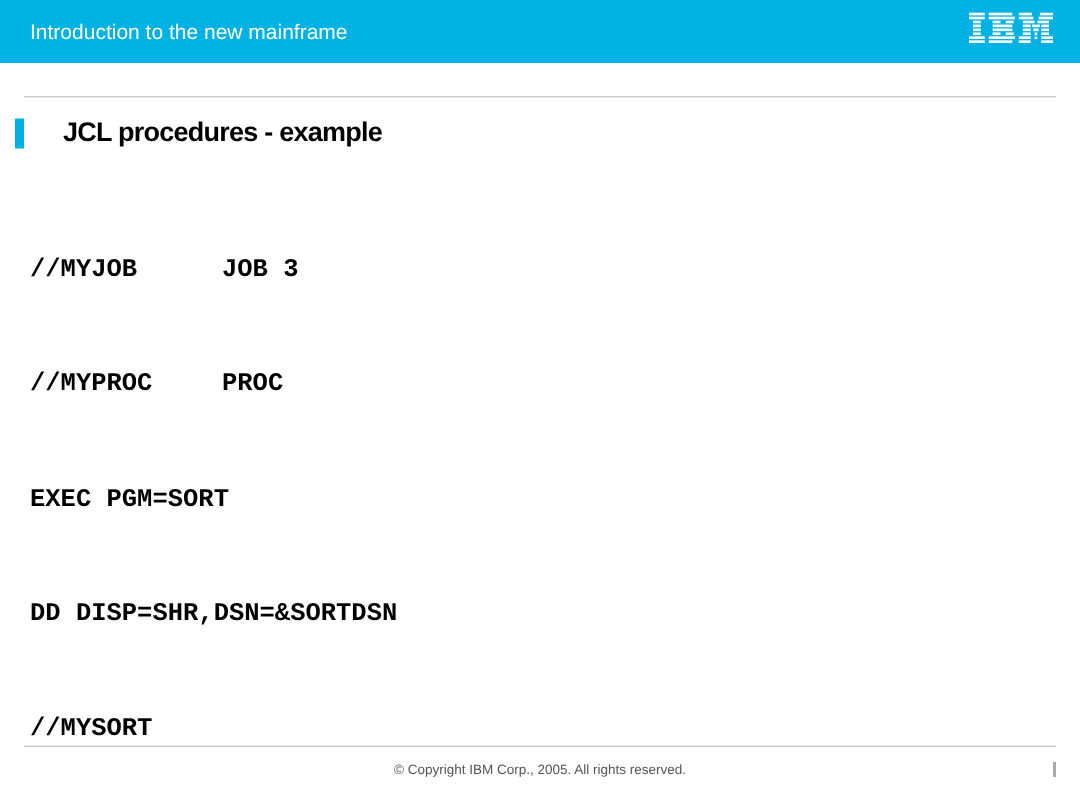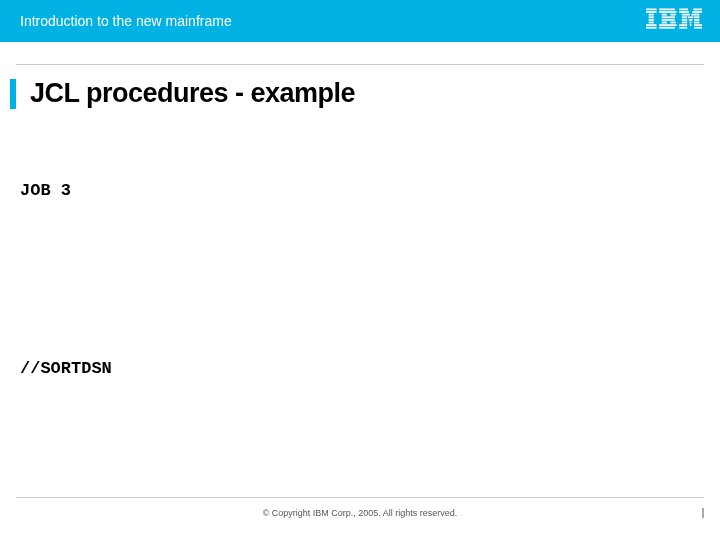--- a/index.html
+++ b/index.html
@@ -27,23 +27,23 @@
   }
   .sep-line {
     width: 688px;
     height: 1px;
     background: #cccccc;
     margin: 22px auto 0 auto;
   }
   .content-title {
     margin-top: 14px;
     border-left: 6px solid #00b2e3;
-    padding-left: 14px;
+    padding-left: 26px;
     margin-left: 10px;
-    font-size: 27px;
+    font-size: 18px;
     font-weight: 700;
     color: #000000;
     line-height: 1.1;
     letter-spacing: -0.5px;
     font-family: Arial, Helvetica, sans-serif;
   }
   .code-block {
     margin-top: 18px;
     margin-left: 20px;
     font-family: "Courier New", Courier, monospace;
@@ -136,23 +136,24 @@
       </g>
     </svg>
   </div>
 </div>
 
 <div class="sep-line"></div>
 
 <div class="content-title">JCL procedures - example</div>
 
 <div class="code-block">
-  <div class="code-row"><span class="code-value">JOB 3</span></div>
-  <div class="code-row"></div>
-  <div class="code-row"></div>
-  <div class="code-row"><span class="code-label">//SORTDSN</span></div>
+  <div class="code-row"><span class="code-label">//MYJOB</span><span class="code-value">JOB 3</span></div>
+  <div class="code-row"><span class="code-label">//MYPROC</span><span class="code-value">PROC</span></div>
+  <div class="code-row"><span class="code-value">EXEC PGM=SORT</span></div>
+  <div class="code-row"><span class="code-value">DD DISP=SHR,DSN=&amp;SORTDSN</span></div>
+  <div class="code-row"><span class="code-label">//MYSORT</span></div>
   
   
 </div>
 
 <div class="footer-line"></div>
 <div class="footer">© Copyright IBM Corp., 2005. All rights reserved.</div>
 <div class="footer-tick"></div>
 
 </body></html>

